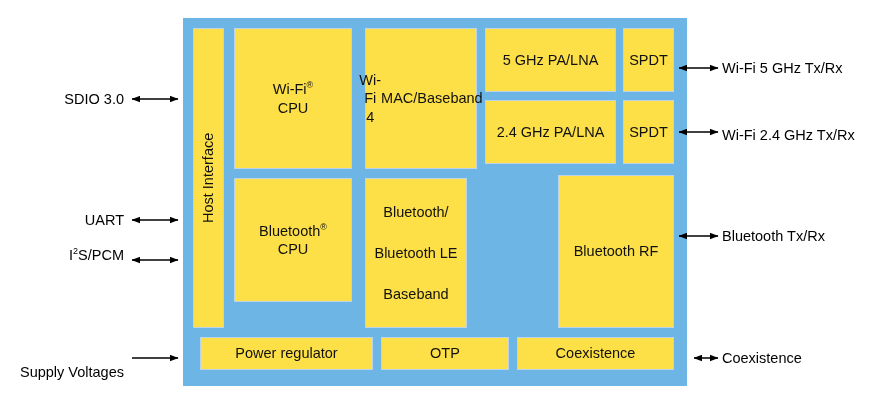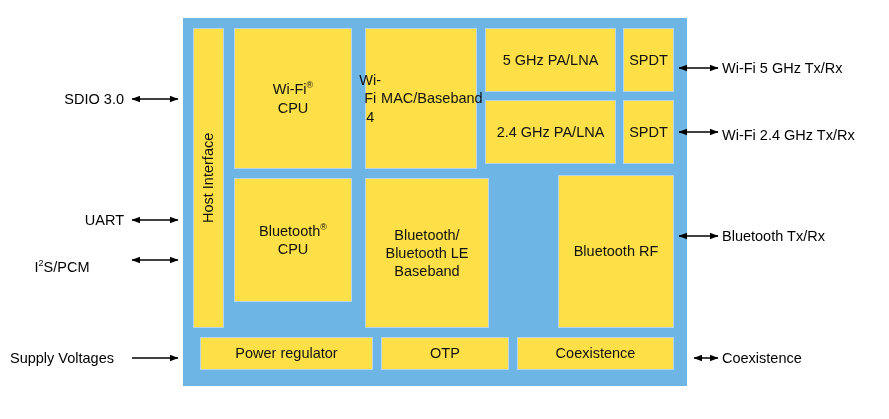--- a/index.html
+++ b/index.html
@@ -107,21 +107,21 @@
 
     <div class="blk" style="left:440px; top:82px; width:51px; height:64px;">
       <span>SPDT</span>
     </div>
 
     <div class="blk" style="left:51px; top:160px; width:118px; height:124px; flex-direction:column;">
       <span><span>Bluetooth</span><sup>®</sup></span>
       <span>CPU</span>
     </div>
 
-    <div class="blk" style="left:182px; top:160px; width:124px; height:150px; flex-direction:column;">
+    <div class="blk" style="left:182px; top:160px; width:102px; height:150px; flex-direction:column;gap:23px;">
       <span>Bluetooth/</span>
       <span>Bluetooth LE</span>
       <span>Baseband</span>
     </div>
 
     <div class="blk" style="left:375px; top:157px; width:116px; height:153px;">
       <span>Bluetooth RF</span>
     </div>
 
     <div class="blk" style="left:17px; top:319px; width:173px; height:33px;">
@@ -138,25 +138,25 @@
   </div>
 
   <div class="ext-label right-aligned" style="left:0px; top:92px; width:124px;">
     <span>SDIO 3.0</span>
   </div>
 
   <div class="ext-label right-aligned" style="left:0px; top:213px; width:124px;">
     <span>UART</span>
   </div>
 
-  <div class="ext-label right-aligned" style="left:0px; top:260px; width:124px;text-align:center;">
+  <div class="ext-label right-aligned" style="left:0px; top:248px; width:124px;">
     <span>I</span><sup>2</sup><span>S/PCM</span>
   </div>
 
-  <div class="ext-label right-aligned" style="left:0px; top:351px; width:124px;text-align:center;">
+  <div class="ext-label right-aligned" style="left:0px; top:365px; width:124px;">
     <span>Supply Voltages</span>
   </div>
 
   <div class="ext-label" style="left:722px; top:61px;">
     <span>Wi-Fi 5 GHz Tx/Rx</span>
   </div>
 
   <div class="ext-label" style="left:722px; top:128px;">
     <span>Wi-Fi 2.4 GHz Tx/Rx</span>
   </div>

